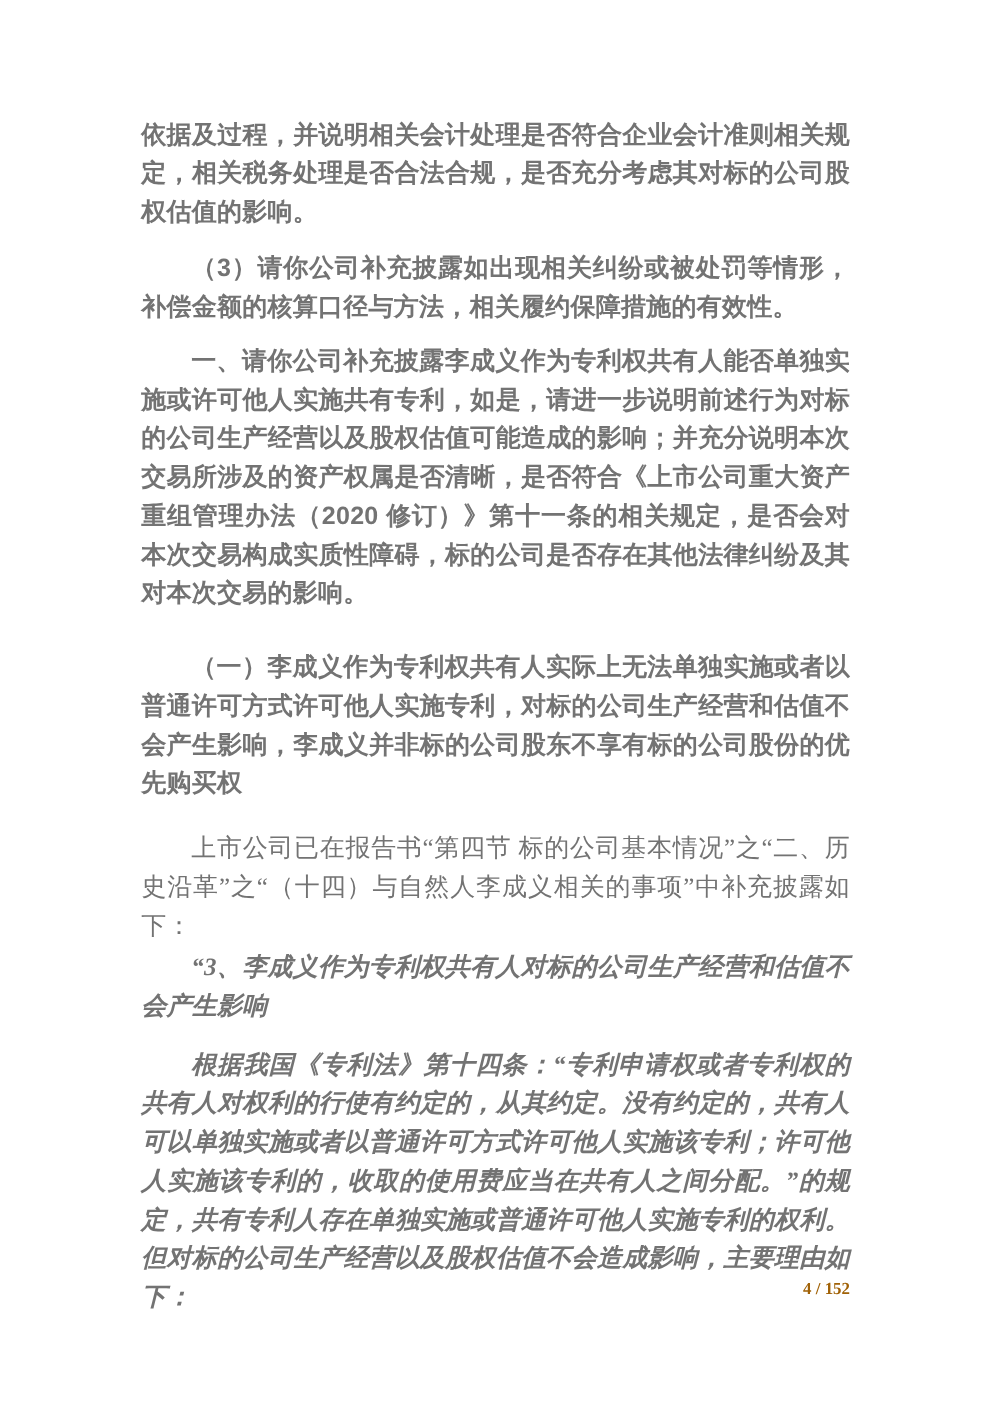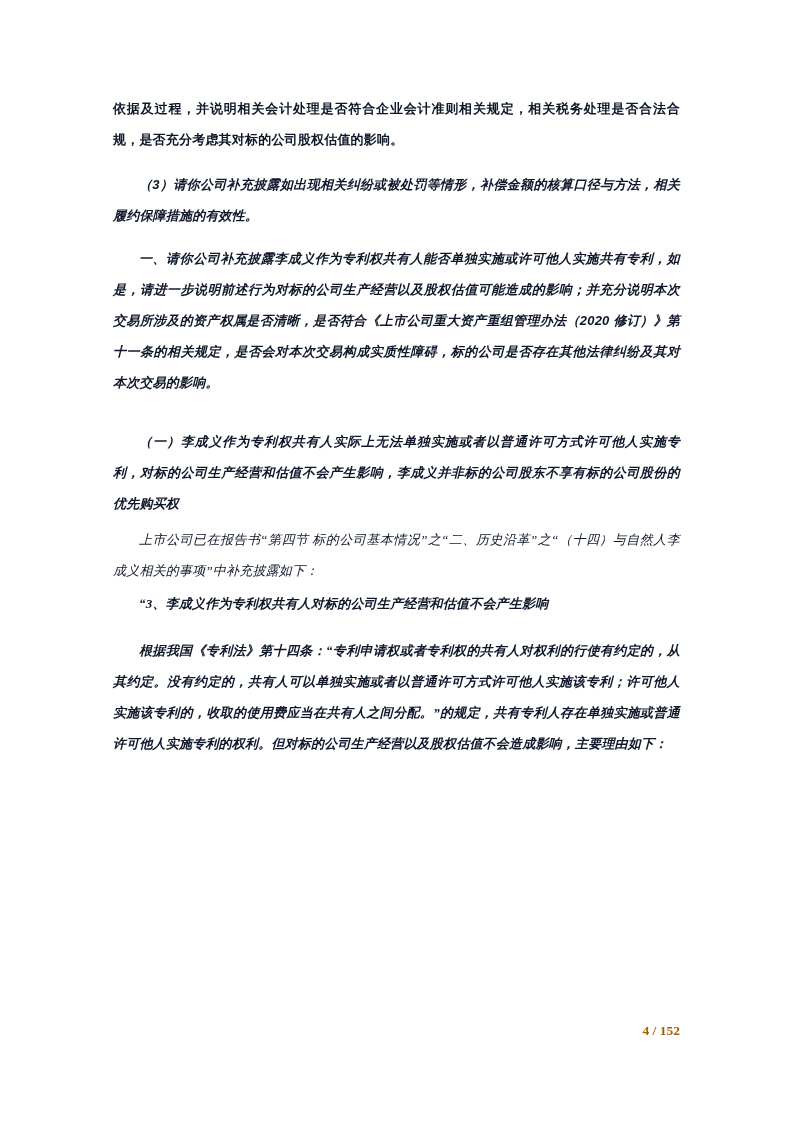--- a/index.html
+++ b/index.html
@@ -16,27 +16,27 @@
     box-sizing: border-box;
   }
   .content {
     position: absolute;
     left: 113px;
     top: 93px;
     width: 567px;
   }
   .para {
     margin: 0;
-    font-size: 13px;
+    font-size: 20px;
     line-height: 31px;
-    color: #0f172a;
+    color: #737373;
     text-align: justify;
     letter-spacing: 0.2px;
   }
-  .indent { text-indent: 2em; font-style: italic; }
+  .indent { text-indent: 2em; }
   .bold {
     font-family: "Liberation Sans", sans-serif;
     font-weight: 700;
   }
   .song {
     font-family: "Liberation Serif", serif;
     font-weight: 400;
   }
   .kai {
     font-family: "Liberation Serif", serif;
@@ -57,19 +57,19 @@
   }
 </style>
 </head>
 <body>
 
 <div class="page">
   <div class="content">
     <p class="para bold" style="margin-bottom:14px">依据及过程，并说明相关会计处理是否符合企业会计准则相关规定，相关税务处理是否合法合规，是否充分考虑其对标的公司股权估值的影响。</p>
     <p class="para bold indent" style="margin-bottom:12px">（3）请你公司补充披露如出现相关纠纷或被处罚等情形，补偿金额的核算口径与方法，相关履约保障措施的有效性。</p>
     <p class="para bold indent" style="margin-bottom:28px">一、请你公司补充披露李成义作为专利权共有人能否单独实施或许可他人实施共有专利，如是，请进一步说明前述行为对标的公司生产经营以及股权估值可能造成的影响；并充分说明本次交易所涉及的资产权属是否清晰，是否符合《上市公司重大资产重组管理办法（2020 修订）》第十一条的相关规定，是否会对本次交易构成实质性障碍，标的公司是否存在其他法律纠纷及其对本次交易的影响。</p>
-    <p class="para bold indent" style="margin-bottom:5px">（一）李成义作为专利权共有人实际上无法单独实施或者以普通许可方式许可他人实施专利，对标的公司生产经营和估值不会产生影响，李成义并非标的公司股东不享有标的公司股份的优先购买权</p>
+    <p class="para bold indent" style="margin-bottom:21px">（一）李成义作为专利权共有人实际上无法单独实施或者以普通许可方式许可他人实施专利，对标的公司生产经营和估值不会产生影响，李成义并非标的公司股东不享有标的公司股份的优先购买权</p>
     <p class="para song indent" style="margin-bottom:2px">上市公司已在报告书“第四节 标的公司基本情况”之“二、历史沿革”之“（十四）与自然人李成义相关的事项”中补充披露如下：</p>
     <p class="para kai indent" style="margin-bottom:16px">“3、李成义作为专利权共有人对标的公司生产经营和估值不会产生影响</p>
     <p class="para kai indent" style="margin-bottom:4px">根据我国《专利法》第十四条：“专利申请权或者专利权的共有人对权利的行使有约定的，从其约定。没有约定的，共有人可以单独实施或者以普通许可方式许可他人实施该专利；许可他人实施该专利的，收取的使用费应当在共有人之间分配。”的规定，共有专利人存在单独实施或普通许可他人实施专利的权利。但对标的公司生产经营以及股权估值不会造成影响，主要理由如下：</p>
   </div>
   <div class="page-number">4 / 152</div>
 </div>
 
 </body></html>

